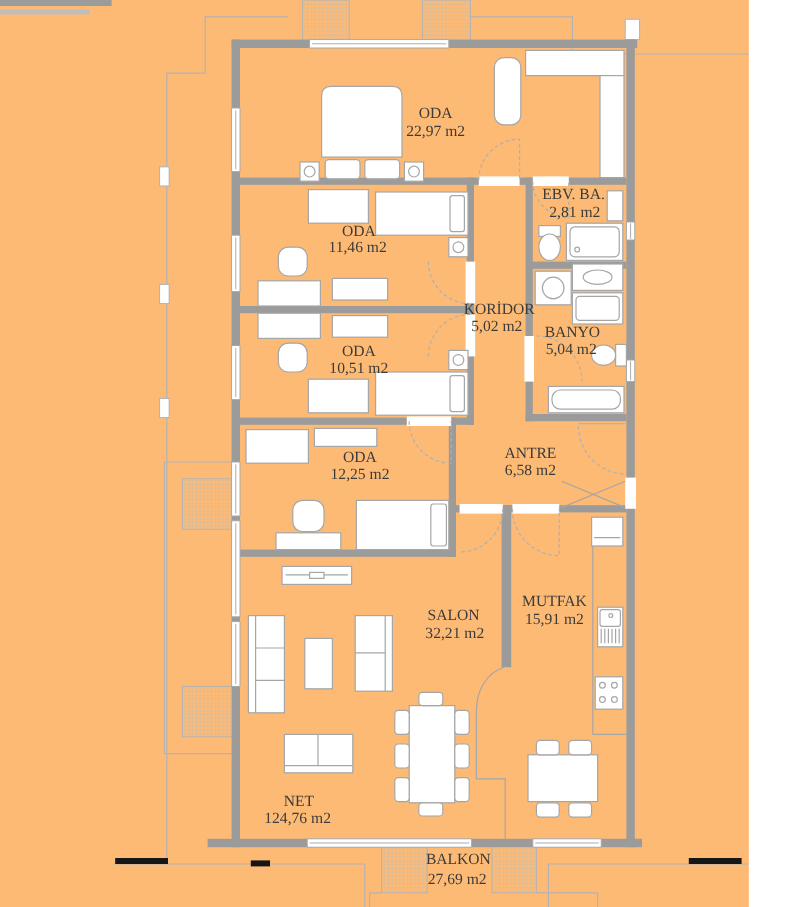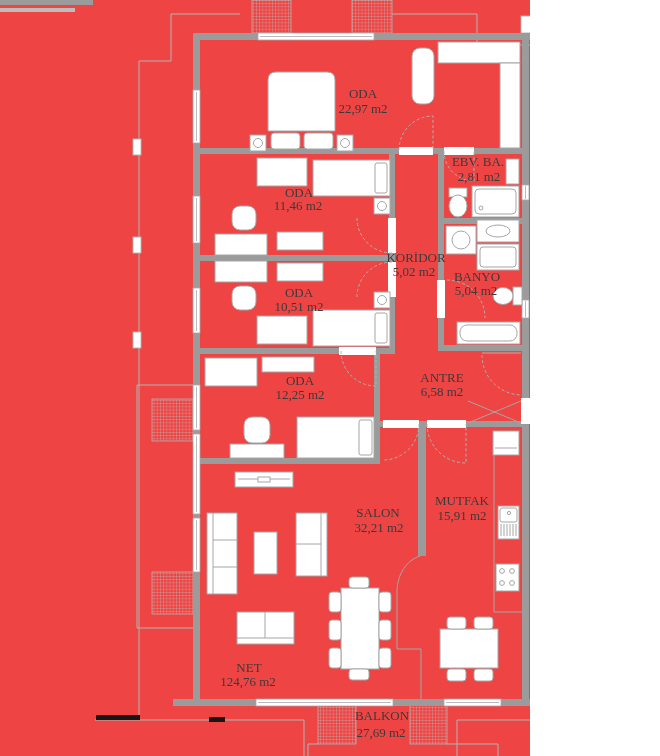--- a/index.html
+++ b/index.html
@@ -1,16 +1,16 @@
 <!DOCTYPE html>
 <html><head>
 <meta charset="utf-8">
 <style>
   html,body{margin:0;padding:0;background:#ffffff;}
-  .stage{width:530px;height:756px;position:relative;background:#ef4444;overflow:hidden;}
+  .stage{width:624px;height:756px;position:relative;background:#fdba74;overflow:hidden;}
   svg{display:block;}
   .wall{fill:#9b9b9b;}
   .opening{fill:#ffffff;}
   .win-r{fill:#ffffff;stroke:#a8a8a8;stroke-width:0.8;}
   .win-l{stroke:#a8a8a8;stroke-width:0.8;}
   .furn{fill:#ffffff;stroke:#a6a6a6;stroke-width:1;}
   .furn-l{fill:none;stroke:#a6a6a6;stroke-width:1;}
   .arc{fill:none;stroke:#b0b0b0;stroke-width:1;stroke-dasharray:3 2.2;}
   .thin{fill:none;stroke:#b3b3b3;stroke-width:1;}
   .tick{fill:#ffffff;stroke:#b3b3b3;stroke-width:0.9;}

